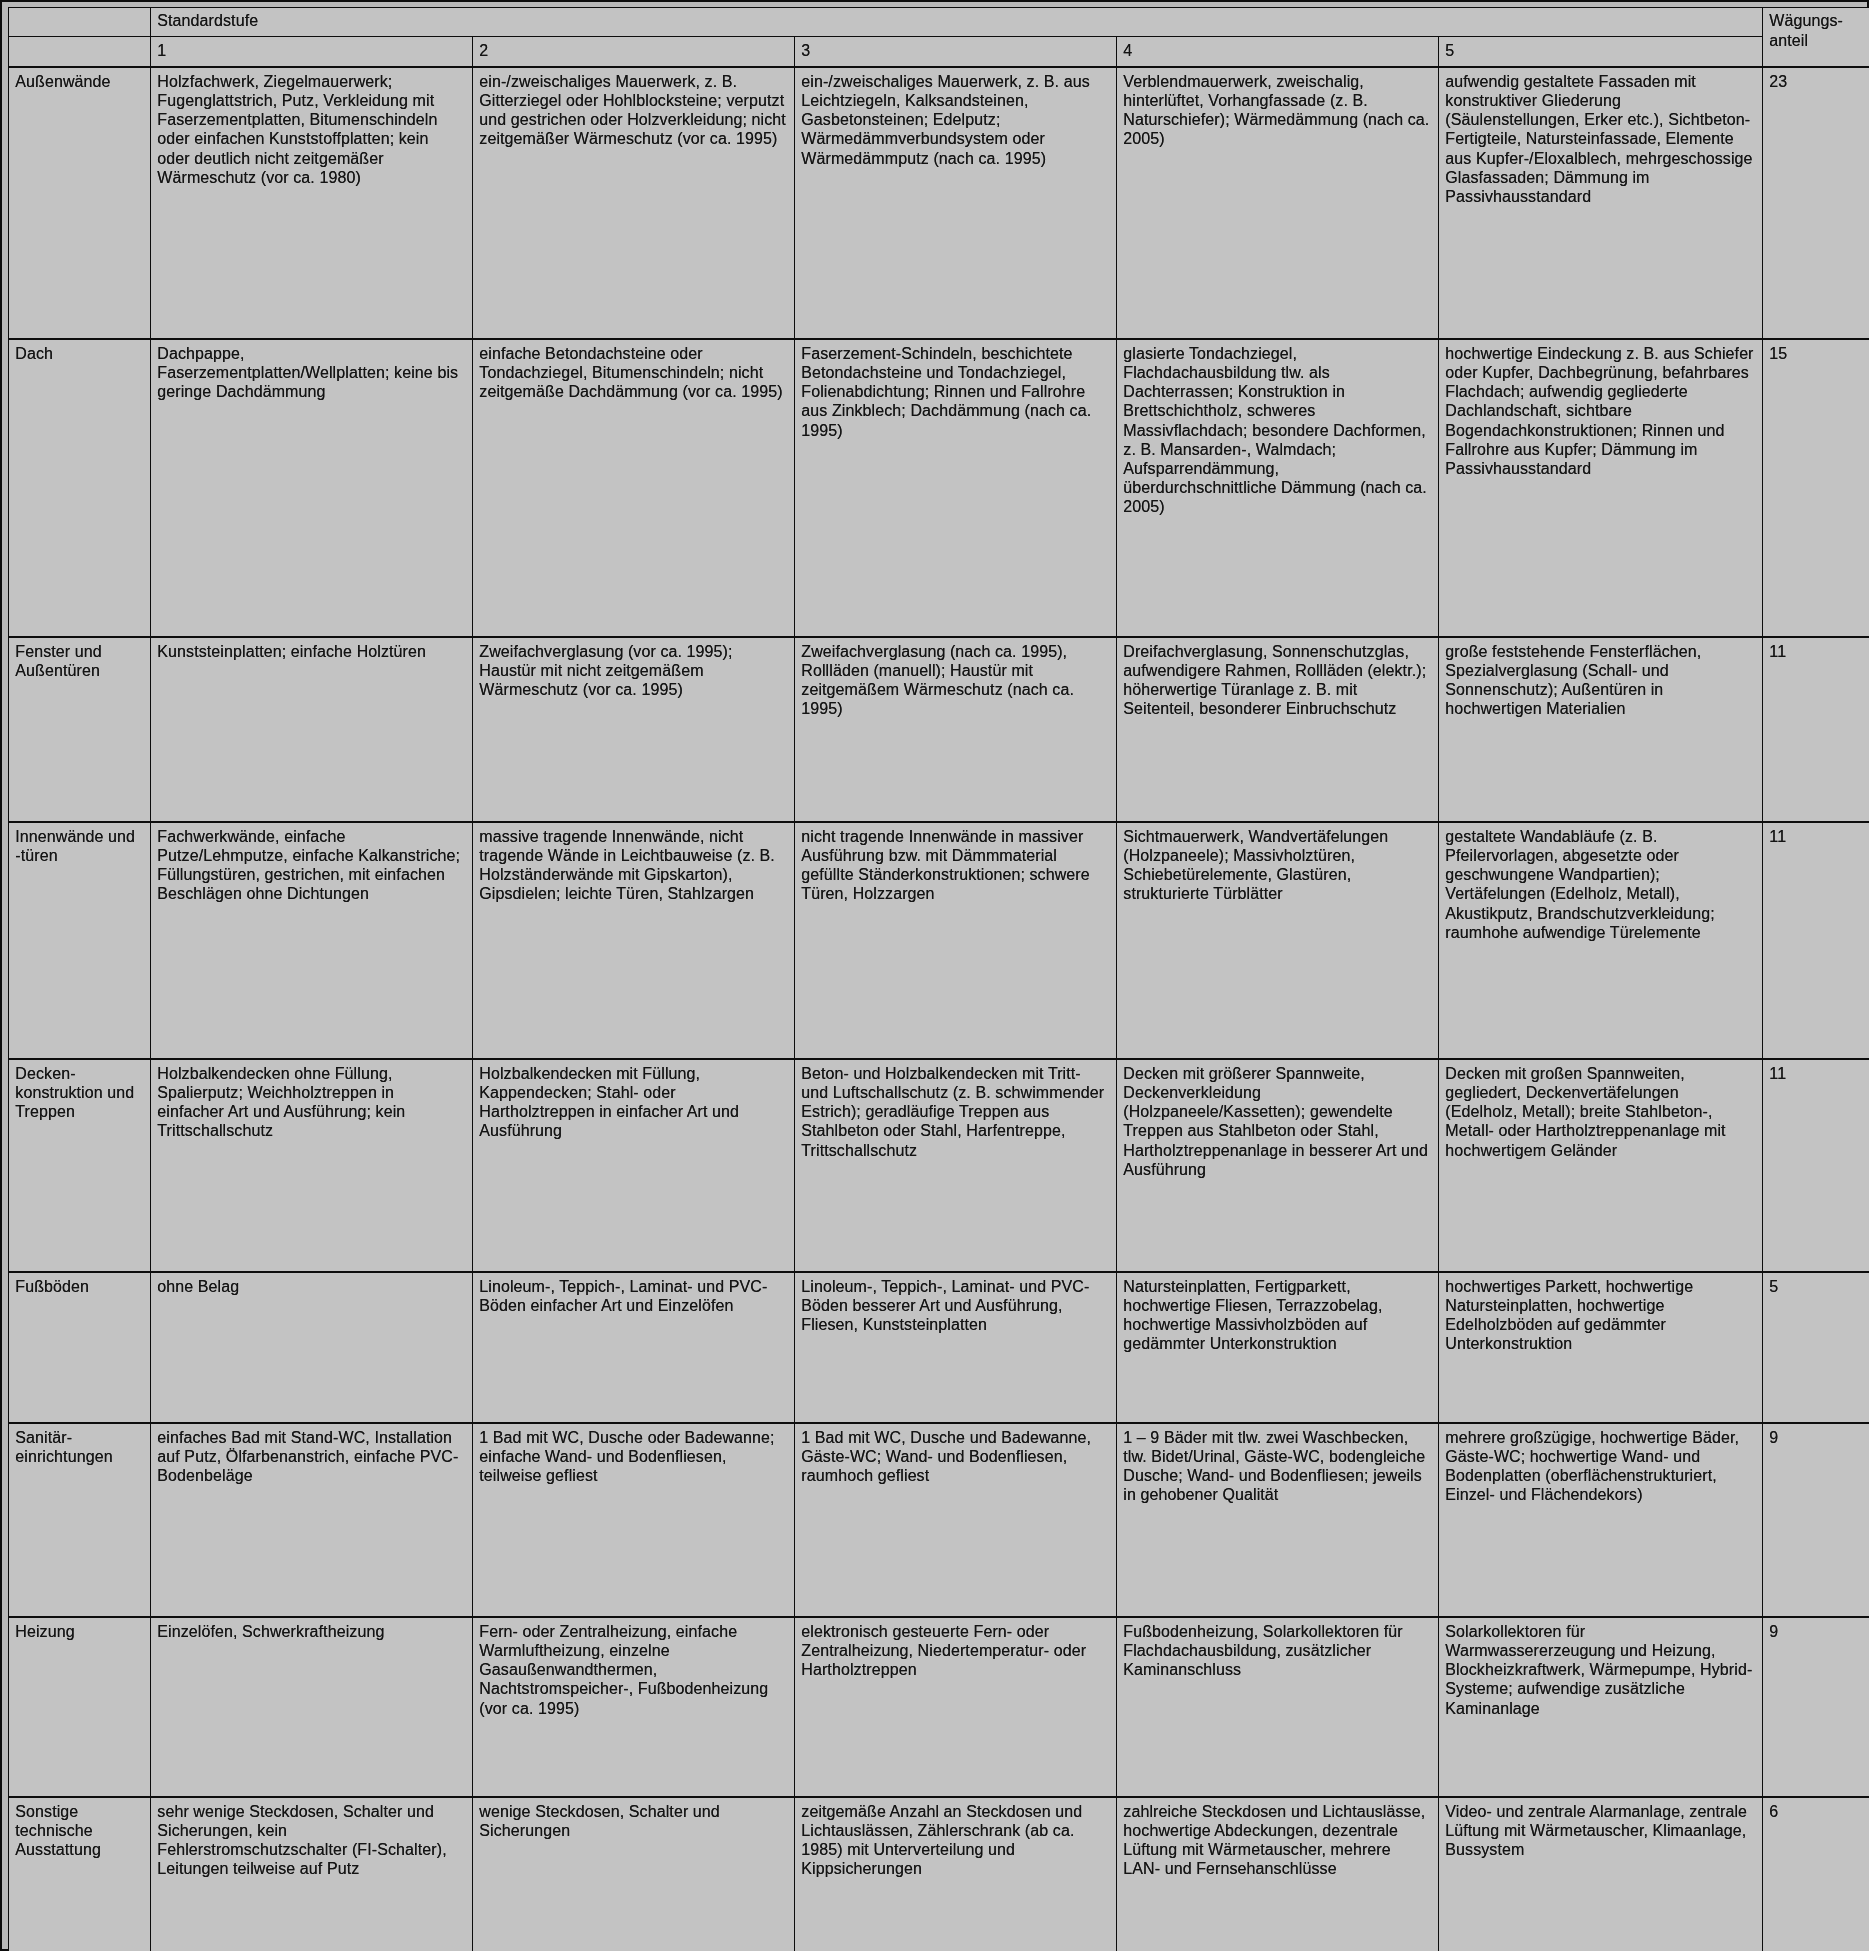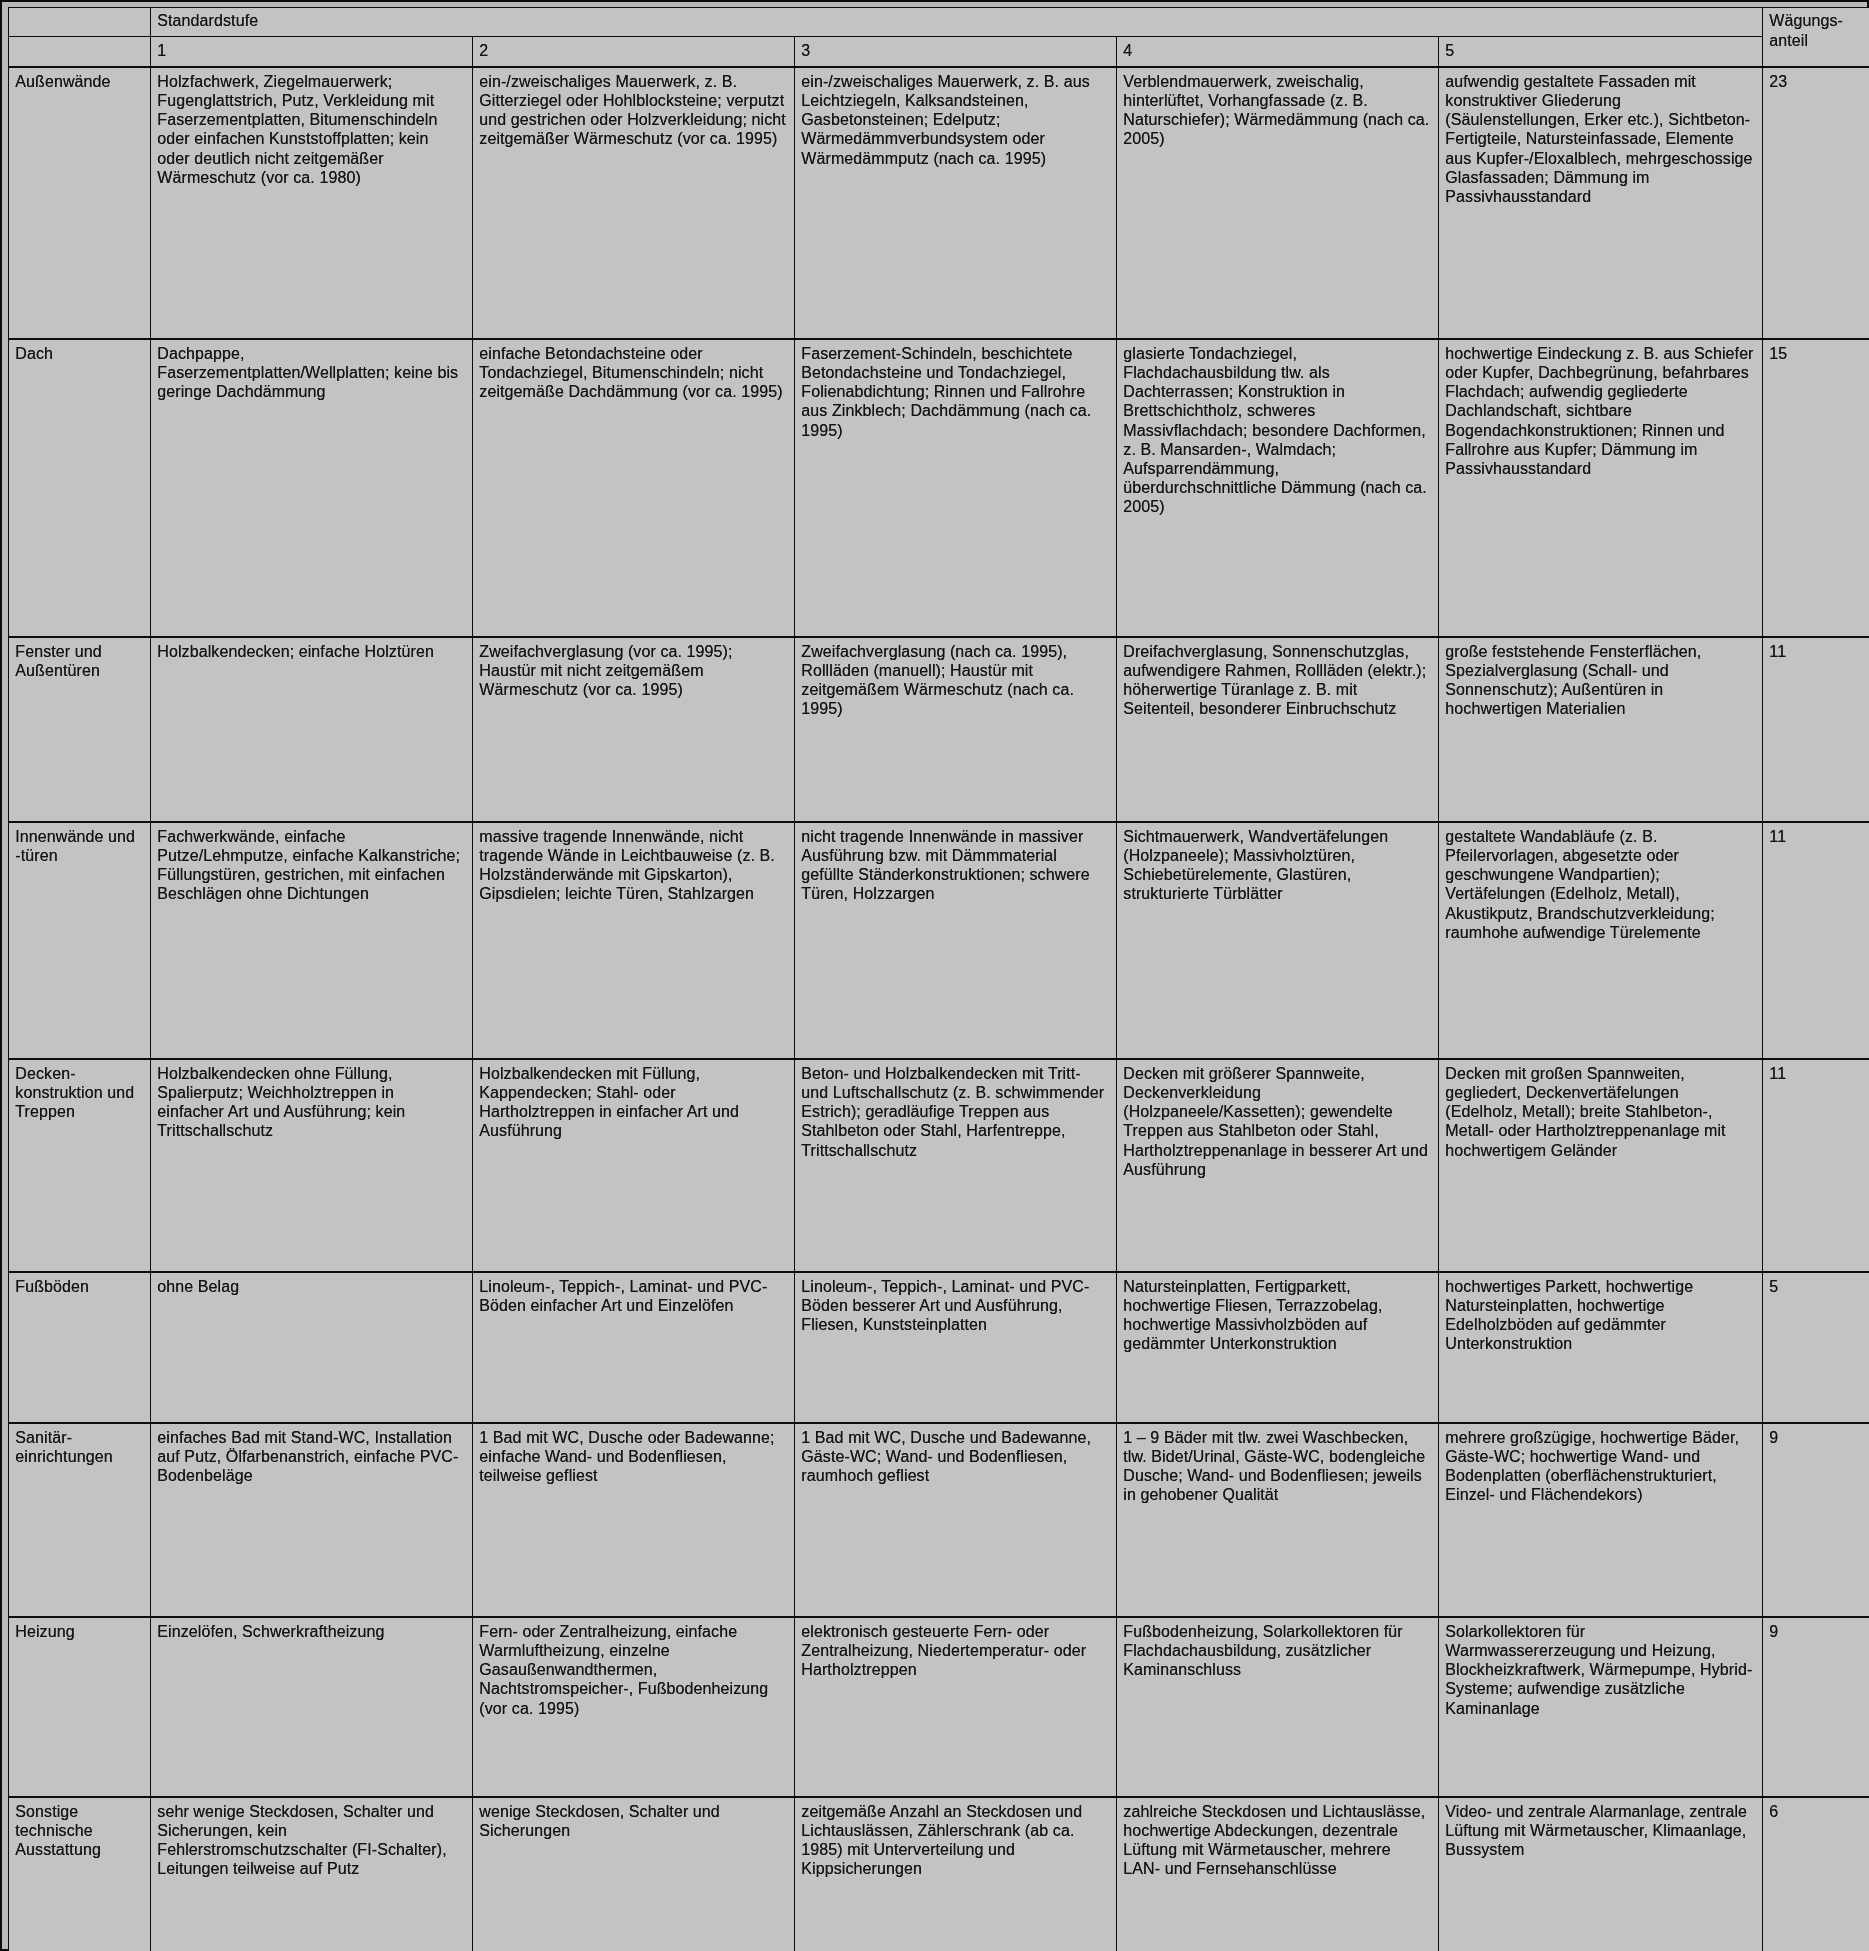--- a/index.html
+++ b/index.html
@@ -116,21 +116,21 @@
         <th class="rowlabel">Dach</th>
         <td>Dachpappe, Faserzementplatten/Wellplatten; keine bis geringe Dachdämmung</td>
         <td>einfache Betondachsteine oder Tondachziegel, Bitumenschindeln; nicht zeitgemäße Dachdämmung (vor ca. 1995)</td>
         <td>Faserzement-Schindeln, beschichtete Betondachsteine und Tondachziegel, Folienabdichtung; Rinnen und Fallrohre aus Zinkblech; Dachdämmung (nach ca. 1995)</td>
         <td>glasierte Tondachziegel, Flachdachausbildung tlw. als Dachterrassen; Konstruktion in Brettschichtholz, schweres Massivflachdach; besondere Dachformen, z. B. Mansarden-, Walmdach; Aufsparrendämmung, überdurchschnittliche Dämmung (nach ca. 2005)</td>
         <td>hochwertige Eindeckung z. B. aus Schiefer oder Kupfer, Dachbegrünung, befahrbares Flachdach; aufwendig gegliederte Dachlandschaft, sichtbare Bogendachkonstruktionen; Rinnen und Fallrohre aus Kupfer; Dämmung im Passivhausstandard</td>
         <td class="weight">15</td>
       </tr>
       <tr class="r3">
         <th class="rowlabel">Fenster und Außentüren</th>
-        <td>Holzbalkendecken; einfache Holztüren</td>
+        <td>Kunststeinplatten; einfache Holztüren</td>
         <td>Zweifachverglasung (vor ca. 1995); Haustür mit nicht zeitgemäßem Wärmeschutz (vor ca. 1995)</td>
         <td>Zweifachverglasung (nach ca. 1995), Rollläden (manuell); Haustür mit zeitgemäßem Wärmeschutz (nach ca. 1995)</td>
         <td>Dreifachverglasung, Sonnenschutzglas, aufwendigere Rahmen, Rollläden (elektr.); höherwertige Türanlage z. B. mit Seitenteil, besonderer Einbruchschutz</td>
         <td>große feststehende Fensterflächen, Spezialverglasung (Schall- und Sonnenschutz); Außentüren in hochwertigen Materialien</td>
         <td class="weight">11</td>
       </tr>
       <tr class="r4">
         <th class="rowlabel">Innenwände und -türen</th>
         <td>Fachwerkwände, einfache Putze/Lehmputze, einfache Kalkanstriche; Füllungstüren, gestrichen, mit einfachen Beschlägen ohne Dichtungen</td>
         <td>massive tragende Innenwände, nicht tragende Wände in Leichtbauweise (z. B. Holzständerwände mit Gipskarton), Gipsdielen; leichte Türen, Stahlzargen</td>

